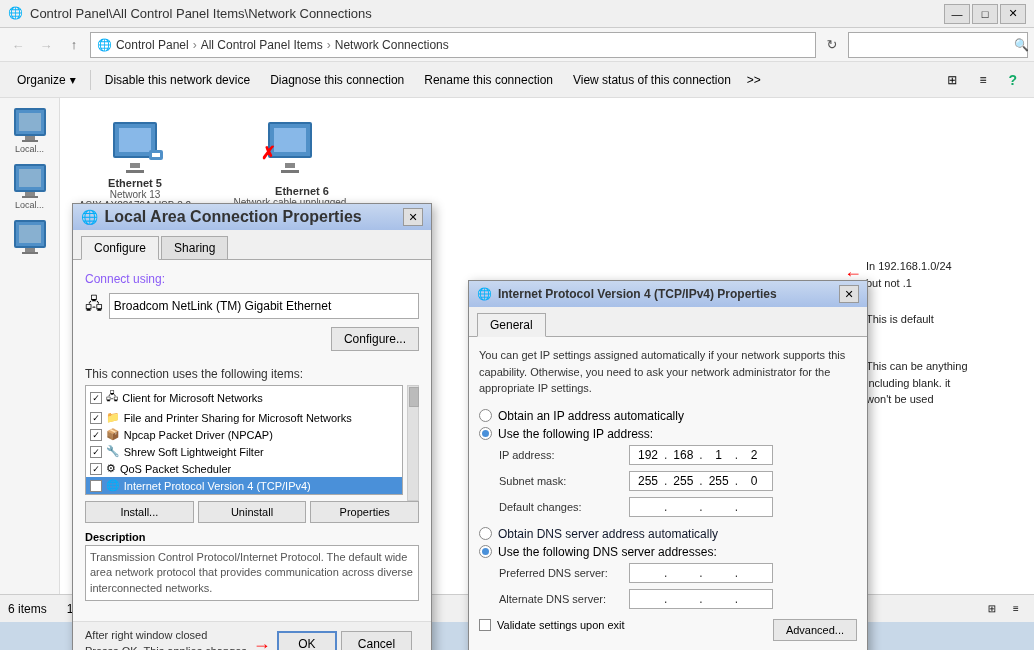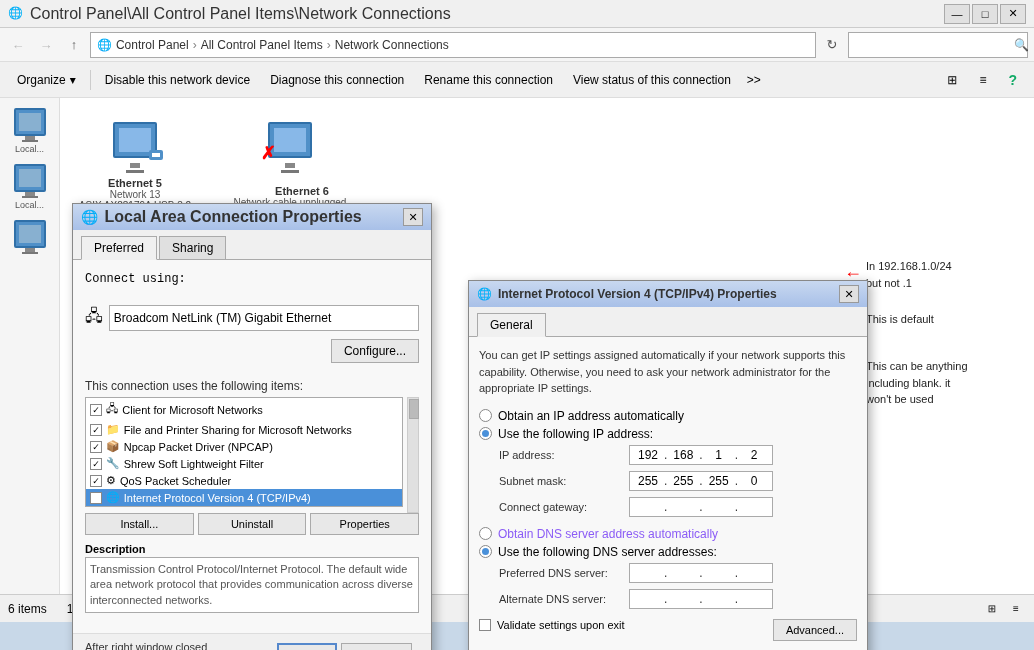--- a/index.html
+++ b/index.html
@@ -1,21 +1,21 @@
 <!DOCTYPE html>
 <html><head>
   <meta charset="utf-8">
   <style>
     * { box-sizing: border-box; margin: 0; padding: 0; }
     body { font-family: 'Segoe UI', Tahoma, sans-serif; font-size: 12px; background: #c8d8e8; width: 1034px; height: 650px; overflow: hidden; position: relative; }
 
     
     .title-bar { background: #f0f0f0; height: 28px; display: flex; align-items: center; padding: 0 8px; border-bottom: 1px solid #ccc; }
     .title-bar-icon { width: 16px; height: 16px; margin-right: 6px; }
-    .title-bar-text { font-size: 16px; color: #333; flex: 1; }
+    .title-bar-text { font-size: 13px; color: #333; flex: 1; }
     .title-bar-buttons { display: flex; gap: 2px; }
     .title-btn { width: 26px; height: 20px; border: 1px solid #aaa; background: #e1e1e1; font-size: 11px; cursor: pointer; display: flex; align-items: center; justify-content: center; }
 
     
     .address-bar { background: #f5f5f5; height: 34px; display: flex; align-items: center; padding: 0 6px; gap: 4px; border-bottom: 1px solid #ddd; }
     .nav-btn { width: 24px; height: 24px; border: 1px solid transparent; background: transparent; cursor: pointer; display: flex; align-items: center; justify-content: center; font-size: 13px; color: #555; }
     .nav-btn.disabled { color: #bbb; cursor: default; }
     .breadcrumb-bar { flex: 1; height: 26px; background: white; border: 1px solid #aaa; display: flex; align-items: center; padding: 0 6px; gap: 4px; font-size: 12px; color: #333; }
     .breadcrumb-sep { color: #888; }
     .search-box { width: 180px; height: 26px; border: 1px solid #aaa; background: white; padding: 0 6px; display: flex; align-items: center; gap: 4px; }
@@ -38,21 +38,21 @@
     
     .dialog-lac { position: absolute; left: 72px; top: 105px; width: 360px; background: #f0f0f0; border: 1px solid #888; box-shadow: 3px 3px 10px rgba(0,0,0,0.3); z-index: 10; }
     .dialog-title { background: linear-gradient(to bottom, #c8d8f0, #a8c0e8); height: 26px; display: flex; align-items: center; padding: 0 8px; gap: 6px; }
     .dialog-title-icon { font-size: 14px; }
     .dialog-title-text { flex: 1; font-size: 16px; font-weight: 600; color: #333; }
     .dialog-close { width: 20px; height: 18px; background: #e0e0e0; border: 1px solid #999; cursor: pointer; display: flex; align-items: center; justify-content: center; font-size: 11px; }
     .dialog-tabs { display: flex; padding: 6px 8px 0; gap: 2px; }
     .dialog-tab { padding: 4px 12px; border: 1px solid #aaa; background: #e0e0e0; cursor: pointer; font-size: 12px; border-bottom: none; }
     .dialog-tab.active { background: #f0f0f0; border-bottom: 1px solid #f0f0f0; margin-bottom: -1px; z-index: 1; }
     .dialog-body { padding: 12px; border-top: 1px solid #aaa; background: #f8f8f8; }
-    .dialog-section-label { font-size: 12px; margin-bottom: 18px; color: #000000; font-family: Liberation Mono, monospace; }
+    .dialog-section-label { font-size: 12px; margin-bottom: 6px; color: #8b5cf6; }
     .connect-box { display: flex; align-items: center; gap: 6px; margin-bottom: 8px; }
     .connect-icon { font-size: 16px; }
     .connect-text-box { flex: 1; height: 26px; border: 1px solid #aaa; background: white; padding: 0 4px; font-size: 12px; display: flex; align-items: center; }
     .config-btn { padding: 4px 12px; border: 1px solid #aaa; background: #e8e8e8; cursor: pointer; font-size: 12px; margin-bottom: 8px; align-self: flex-end; }
     .items-label { font-size: 12px; margin-bottom: 4px; color: #333; }
     .items-list { border: 1px solid #aaa; background: white; height: 110px; overflow-y: auto; margin-bottom: 6px; }
     .list-item-row { display: flex; align-items: center; gap: 4px; padding: 2px 4px; font-size: 11px; cursor: pointer; }
     .list-item-row.selected { background: #4a90d9; color: white; }
     .checkbox { width: 12px; height: 12px; border: 1px solid #888; background: white; display: inline-flex; align-items: center; justify-content: center; font-size: 9px; flex-shrink: 0; }
     .checkbox.checked::before { content: '✓'; }
@@ -216,21 +216,21 @@
     </div>
   </div>
 
   <div class="dialog-lac">
     <div class="dialog-title">
       <span class="dialog-title-icon">🌐</span>
       <span class="dialog-title-text">Local Area Connection Properties</span>
       <button class="dialog-close">✕</button>
     </div>
     <div class="dialog-tabs">
-      <div class="dialog-tab active">Preferred</div>
+      <div class="dialog-tab active">Configure</div>
       <div class="dialog-tab">Sharing</div>
     </div>
     <div class="dialog-body">
       <div class="dialog-section-label">Connect using:</div>
       <div class="connect-box">
         <span class="connect-icon">🖧</span>
         <div class="connect-text-box">
           <span>Broadcom NetLink (TM) Gigabit Ethernet</span>
         </div>
       </div>
@@ -347,37 +347,37 @@
             <span class="ip-dot">.</span>
             <input class="ip-octet" value="255" style="">
             <span class="ip-dot">.</span>
             <input class="ip-octet" value="255" style="">
             <span class="ip-dot">.</span>
             <input class="ip-octet" value="0" style="">
           </div>
         </div>
 
         <div class="ip-field-row">
-          <span class="ip-field-label">Connect gateway:</span>
+          <span class="ip-field-label">Default changes:</span>
           <div class="ip-input-group">
             <input class="ip-octet" value="" style="">
             <span class="ip-dot">.</span>
             <input class="ip-octet" value="" style="">
             <span class="ip-dot">.</span>
             <input class="ip-octet" value="" style="">
             <span class="ip-dot">.</span>
             <input class="ip-octet" value="" style="">
           </div>
         </div>
       </div>
 
       <div class="dns-section">
         <div class="radio-row" style="color:#aaa;">
           <div class="radio-btn"></div>
-          <span style="color:#8b5cf6;">Obtain DNS server address automatically</span>
+          <span style="color:#0f172a;">Obtain DNS server address automatically</span>
         </div>
         <div class="radio-row" style="margin-bottom:4px;">
           <div class="radio-btn selected"></div>
           <span>Use the following DNS server addresses:</span>
         </div>
         <div class="ip-fields">
 
           <div class="ip-field-row">
             <span class="ip-field-label">Preferred DNS server:</span>
             <div class="ip-input-group">

